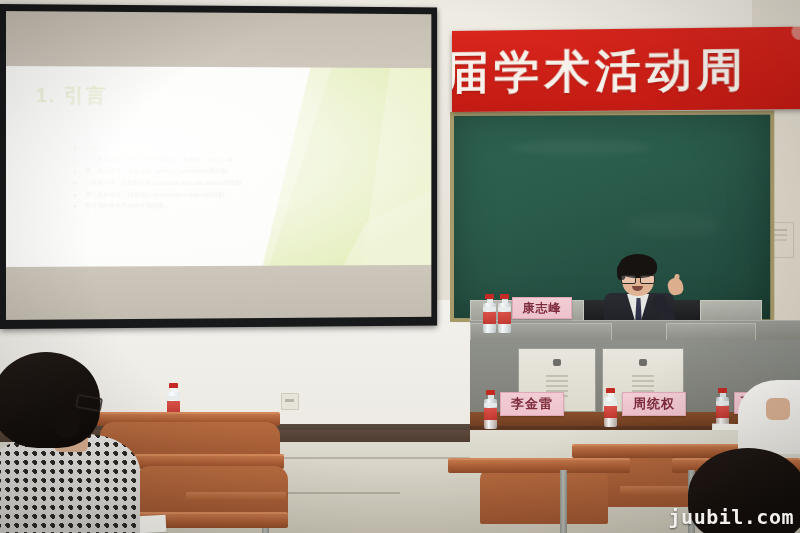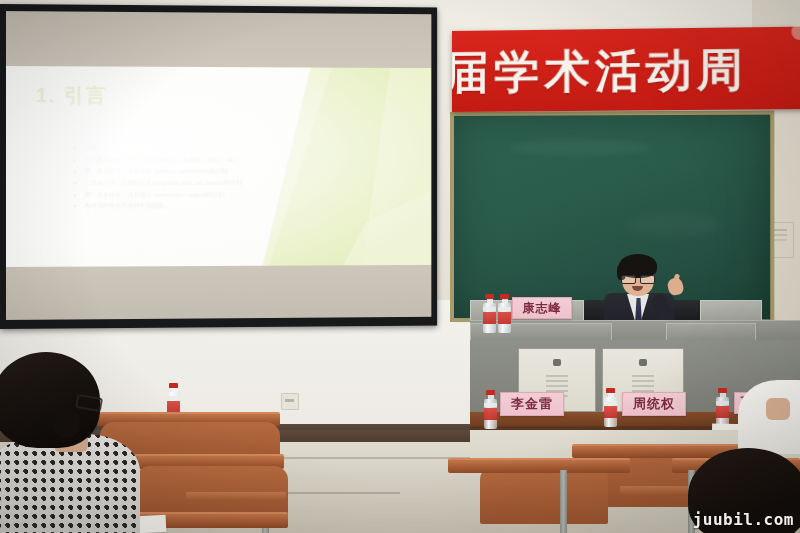--- a/index.html
+++ b/index.html
@@ -415,21 +415,21 @@
   }
 
   
   .vignette{
     position:absolute;left:0;top:0;width:800px;height:533px;pointer-events:none;
     background:radial-gradient(ellipse at 50% 45%,rgba(0,0,0,0) 55%,rgba(0,0,0,.18) 100%);
   }
   .watermark{
     position:absolute;right:6px;bottom:4px;
     font-family:"DejaVu Sans Mono",monospace;
-    font-size:16px;font-weight:bold;color:#f2f0ec;letter-spacing:.5px;
+    font-size:20px;font-weight:bold;color:#f2f0ec;letter-spacing:.5px;
     text-shadow:0 1px 2px rgba(0,0,0,.55);
   }
 </style>
 </head>
 <body>
 
 <div id="scene">
 
   <div class="wall-upper"></div>
   <div class="wall-right"></div>

